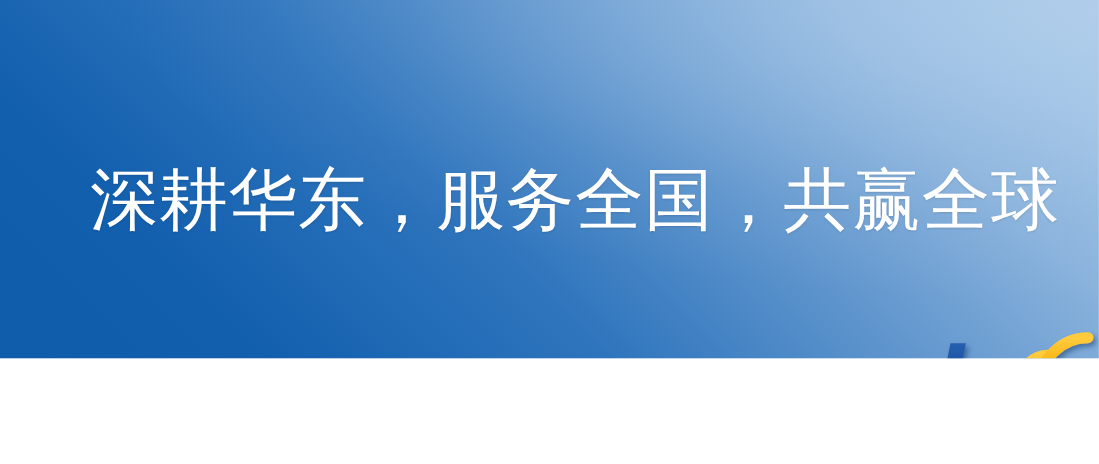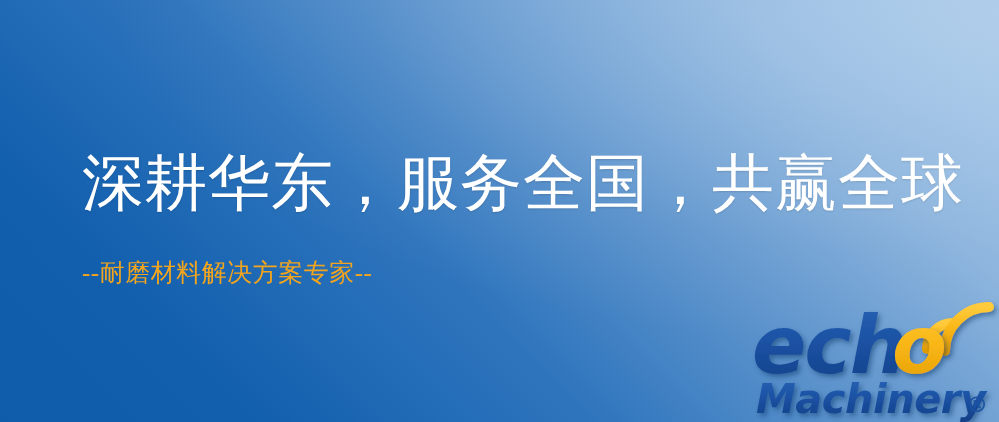--- a/index.html
+++ b/index.html
@@ -9,21 +9,21 @@
     background: #ffffff;
   }
   body {
     font-family: "Liberation Sans", sans-serif;
   }
 
   
   .banner {
     position: relative;
     width: 999px;
-    height: 422px;
+    height: 326px;
     overflow: hidden;
     
     background:
       linear-gradient(45deg,
         #0f5cab 0%,
         #125fae 18%,
         #2f75bd 42%,
         #5f95cd 62%,
         #89b2dc 80%,
         #9cc0e4 93%,
@@ -96,21 +96,20 @@
     font-weight: bold;
   }
 </style>
 </head>
 <body>
 
 <div class="banner">
 
   <div class="text-block">
     <div class="headline">深耕华东，服务全国，共赢全球</div>
-    <div class="subtitle">--耐磨材料解决方案专家--</div>
   </div>
 
   <div class="logo">
     <svg viewBox="0 0 247 126" xmlns="http://www.w3.org/2000/svg">
       <defs>
         <linearGradient id="blueBevel" x1="0" y1="0" x2="0" y2="1">
           <stop offset="0%" stop-color="#2a63b4"></stop>
           <stop offset="45%" stop-color="#1b52a4"></stop>
           <stop offset="100%" stop-color="#143f86"></stop>
         </linearGradient>

